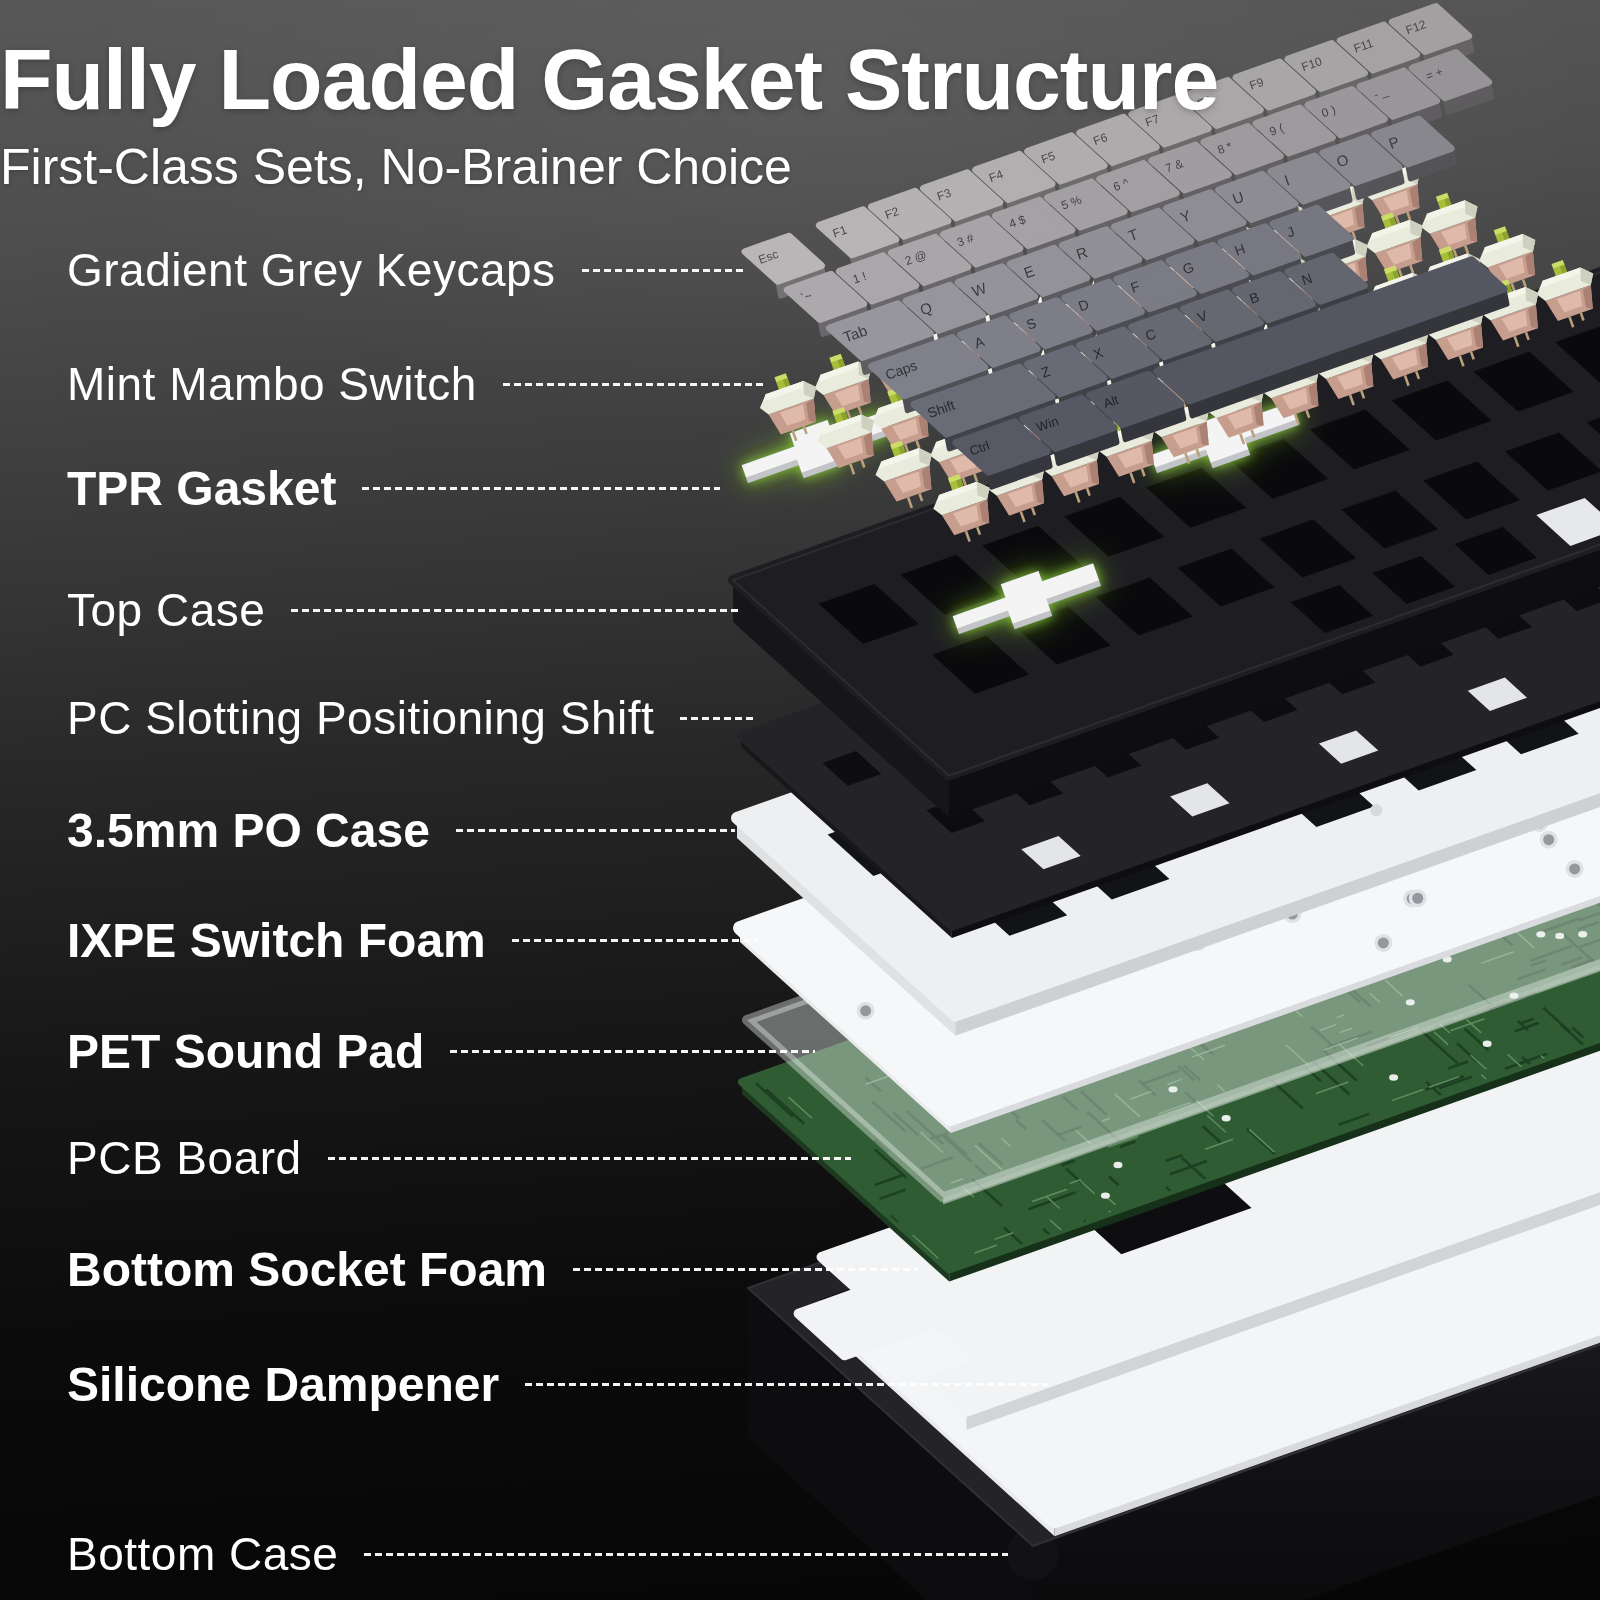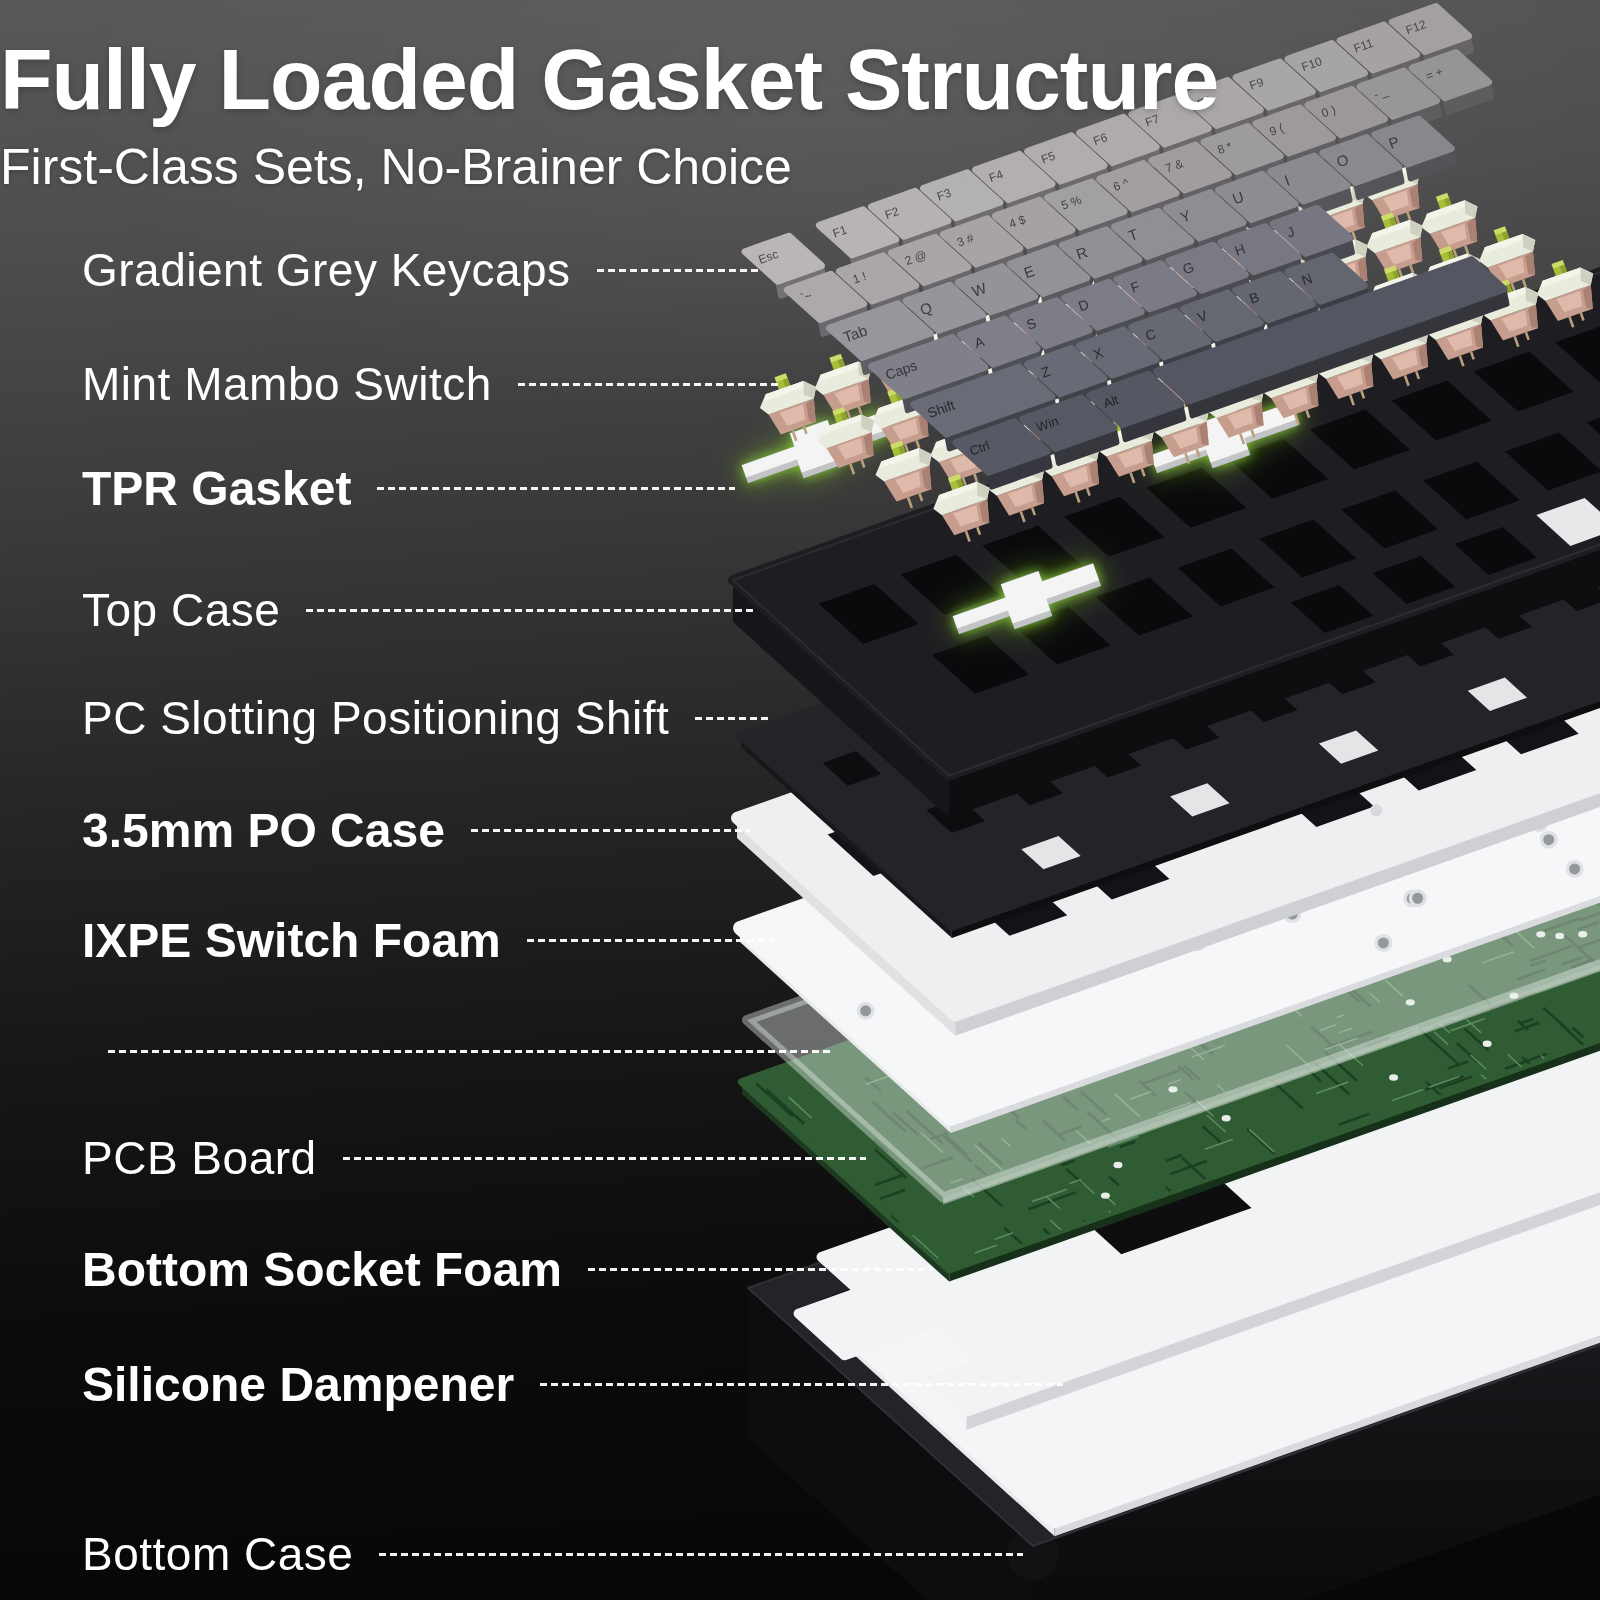--- a/index.html
+++ b/index.html
@@ -10,21 +10,21 @@
       radial-gradient(1300px 560px at 52% 6%, rgba(255,255,255,0.05), transparent 60%),
       linear-gradient(177deg,#585858 0%,#4e4e4e 14%,#3c3c3c 30%,#272727 47%,#161616 64%,#0b0b0b 80%,#060606 100%);
   }
   #scene{position:absolute;inset:0;}
   #scene text{font-family:"Liberation Sans",sans-serif;}
   .hdr{position:absolute;left:0;width:100%;text-align:left;z-index:5;margin-top:8px;}
   .title{top:22px;font-size:86px;font-weight:bold;letter-spacing:-1px;
          text-shadow:0 2px 6px rgba(0,0,0,0.25);}
   .subtitle{top:130px;font-size:50px;font-weight:normal;letter-spacing:0;
          text-shadow:0 1px 4px rgba(0,0,0,0.25);}
-  .lrow{position:absolute;left:67px;display:flex;align-items:center;height:64px;z-index:6;margin-left:15px;}
+  .lrow{position:absolute;left:67px;display:flex;align-items:center;height:64px;z-index:6;}
   .ltext{font-size:46px;font-weight:normal;white-space:nowrap;letter-spacing:0.5px;}
   .lrow.bold .ltext{font-weight:bold;font-size:48px;letter-spacing:0;}
   .lline{height:3px;flex:1 0 auto;margin-left:26px;
          background:repeating-linear-gradient(90deg,rgba(255,255,255,0.95) 0 7px,transparent 7px 11px);}
 </style>
 </head>
 <body>
 
 <div class="stage">
 
@@ -810,20 +810,21 @@
     </div>
   <div class="lrow bold" style="top:798px;width:668px">
       <span class="ltext">3.5mm PO Case</span>
       <span class="lline"></span>
     </div>
   <div class="lrow bold" style="top:908px;width:691px">
       <span class="ltext">IXPE Switch Foam</span>
       <span class="lline"></span>
     </div>
   <div class="lrow bold" style="top:1019px;width:748px">
+      <span class="ltext">PET Sound Pad</span>
       <span class="lline"></span>
     </div>
   <div class="lrow" style="top:1126px;width:784px">
       <span class="ltext">PCB Board</span>
       <span class="lline"></span>
     </div>
   <div class="lrow bold" style="top:1237px;width:851px">
       <span class="ltext">Bottom Socket Foam</span>
       <span class="lline"></span>
     </div>

